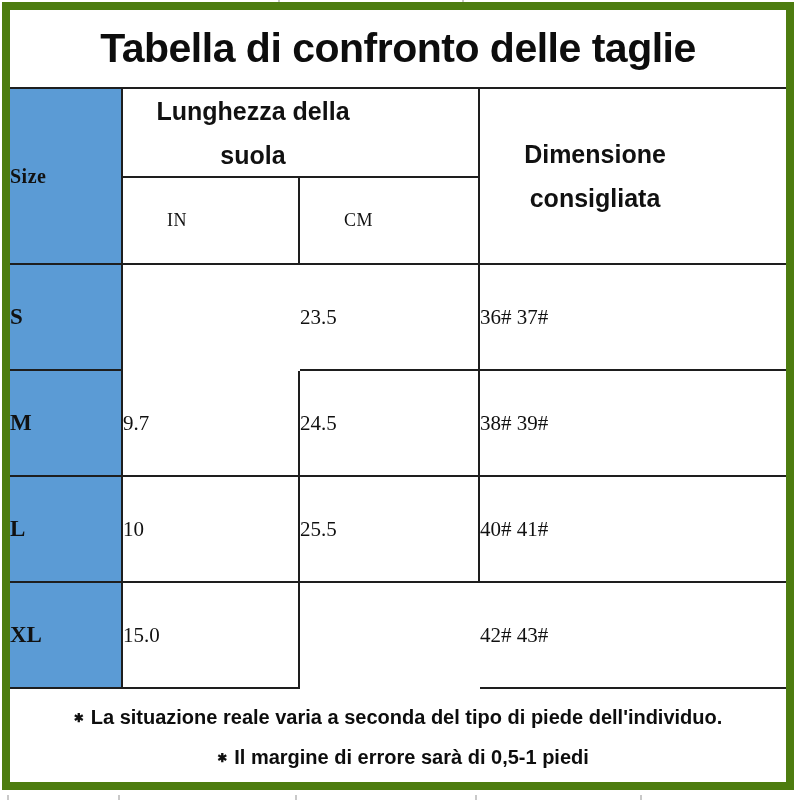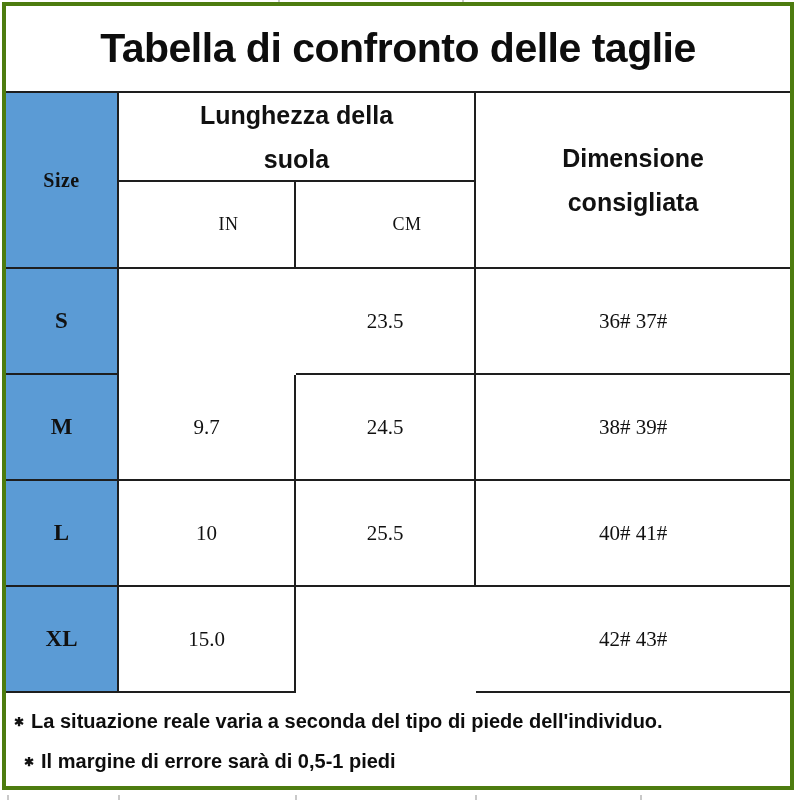--- a/index.html
+++ b/index.html
@@ -12,21 +12,21 @@
     position: relative;
     overflow: hidden;
   }
 
   .sheet {
     position: absolute;
     left: 2px;
     top: 2px;
     width: 792px;
     height: 788px;
-    border: 4px solid #4d7c0f;
+    border: 8px solid #4d7c0f;
     box-sizing: border-box;
     background: #ffffff;
     display: flex;
     flex-direction: column;
   }
 
   
   .title-box {
     height: 90px;
     box-sizing: border-box;
@@ -46,21 +46,21 @@
     grid-template-columns: 113px 177px 180px 1fr;
     grid-template-rows: 89px 87px 106px 106px 106px 106px;
   }
 
   .cell {
     box-sizing: border-box;
     border-right: 2px solid #1e1e1e;
     border-bottom: 2px solid #1e1e1e;
     display: flex;
     align-items: center;
-    justify-content: center;
+    justify-content: flex-start;
     text-align: center;
     color: #111111;
     background: #ffffff;
   }
   .cell.no-right { border-right: none; }
 
   .blue { background: #5B9BD5; }
 
   
   .size-head {
@@ -122,20 +122,21 @@
     box-sizing: border-box;
     padding: 13px 8px 0 8px;
     font-weight: bold;
     font-size: 20px;
     color: #0d0d0d;
   }
   .note {
     line-height: 30px;
     margin-bottom: 7px;
     white-space: nowrap;
+    text-align: center;
   }
   .note.second { padding-left: 10px; }
   .bullet {
     font-size: 12px;
     margin-right: 7px;
     position: relative;
     top: -2px;
     color: #111;
   }
 

